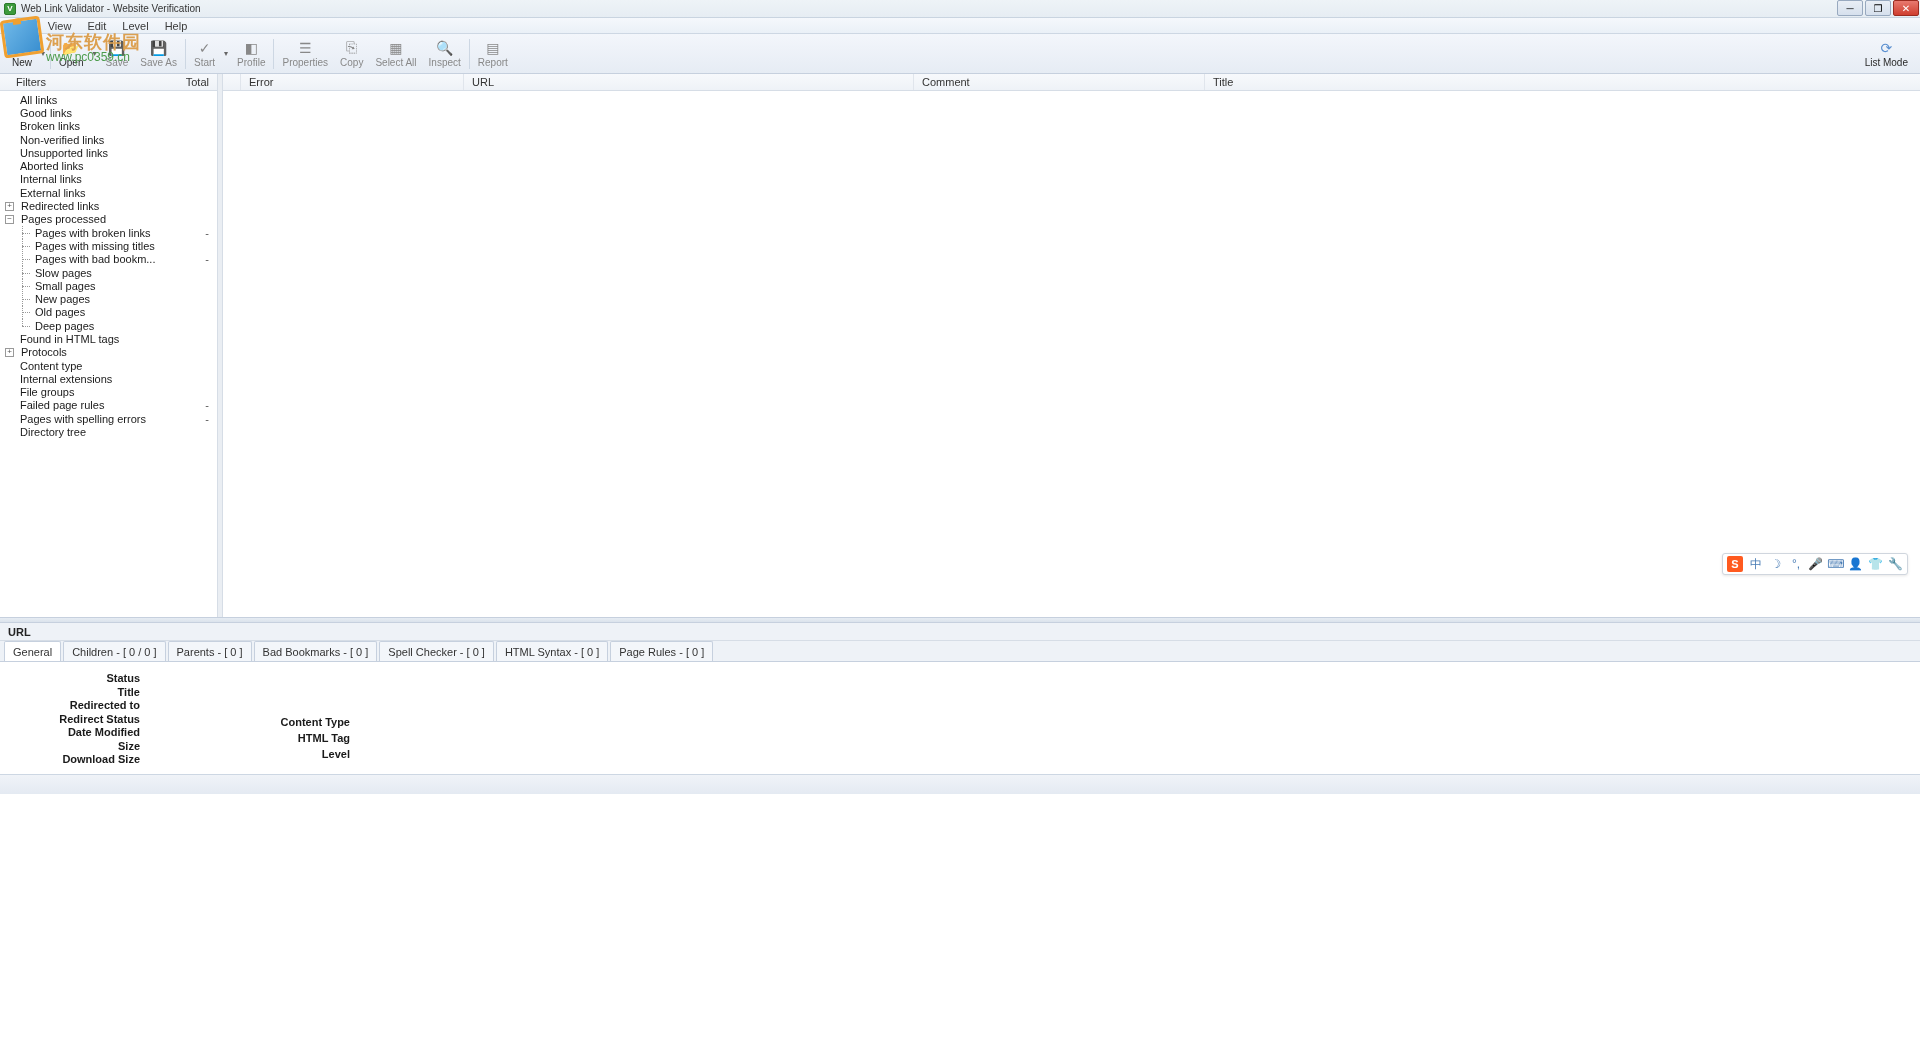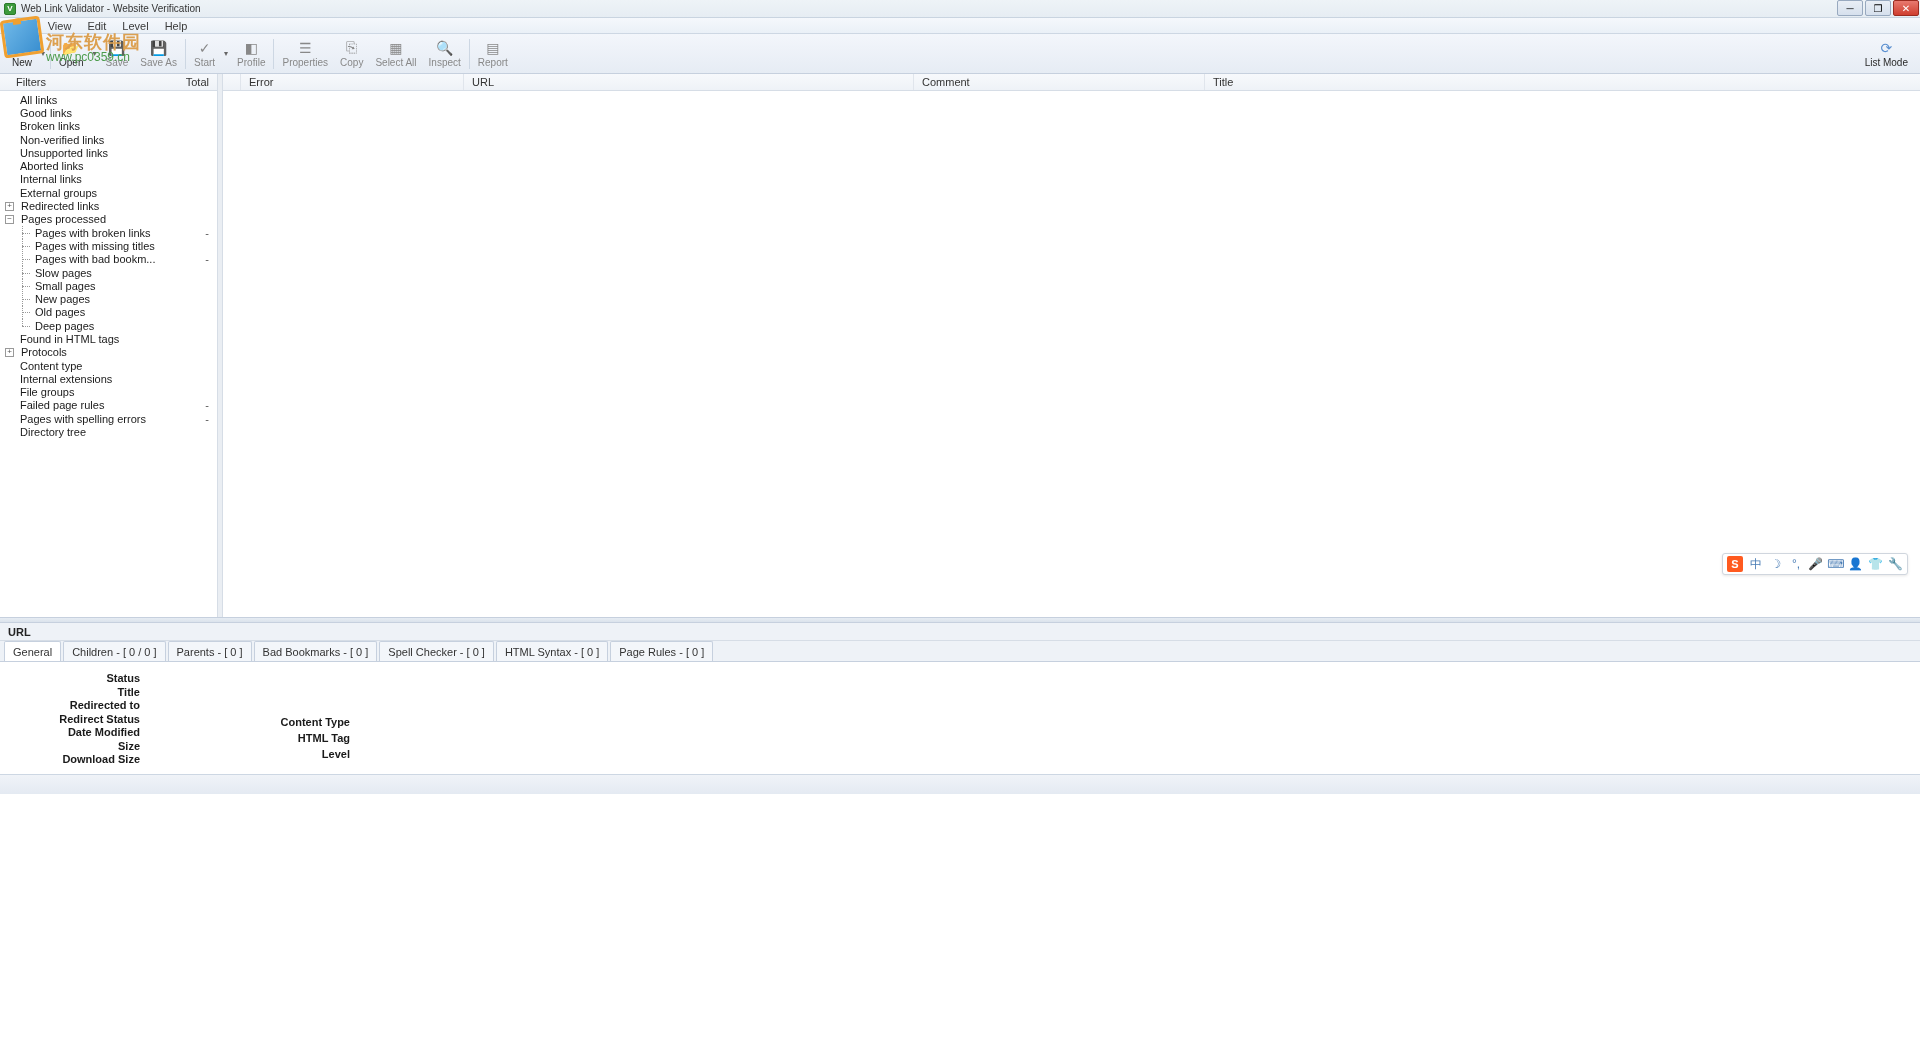--- a/index.html
+++ b/index.html
@@ -201,21 +201,21 @@
       <div class="tree-row depth1">
           <span class="lbl">Unsupported links</span>
         </div>
       <div class="tree-row depth1">
           <span class="lbl">Aborted links</span>
         </div>
       <div class="tree-row depth1">
           <span class="lbl">Internal links</span>
         </div>
       <div class="tree-row depth1">
-          <span class="lbl">External groups</span>
+          <span class="lbl">External links</span>
         </div>
       <div class="tree-row">
           <span class="expander">+</span>
           <span class="lbl" style="padding-left:4px">Redirected links</span>
         </div>
       <div class="tree-row">
           <span class="expander">−</span>
           <span class="lbl" style="padding-left:4px">Pages processed</span>
         </div>
       <div class="tree-row depth2">

